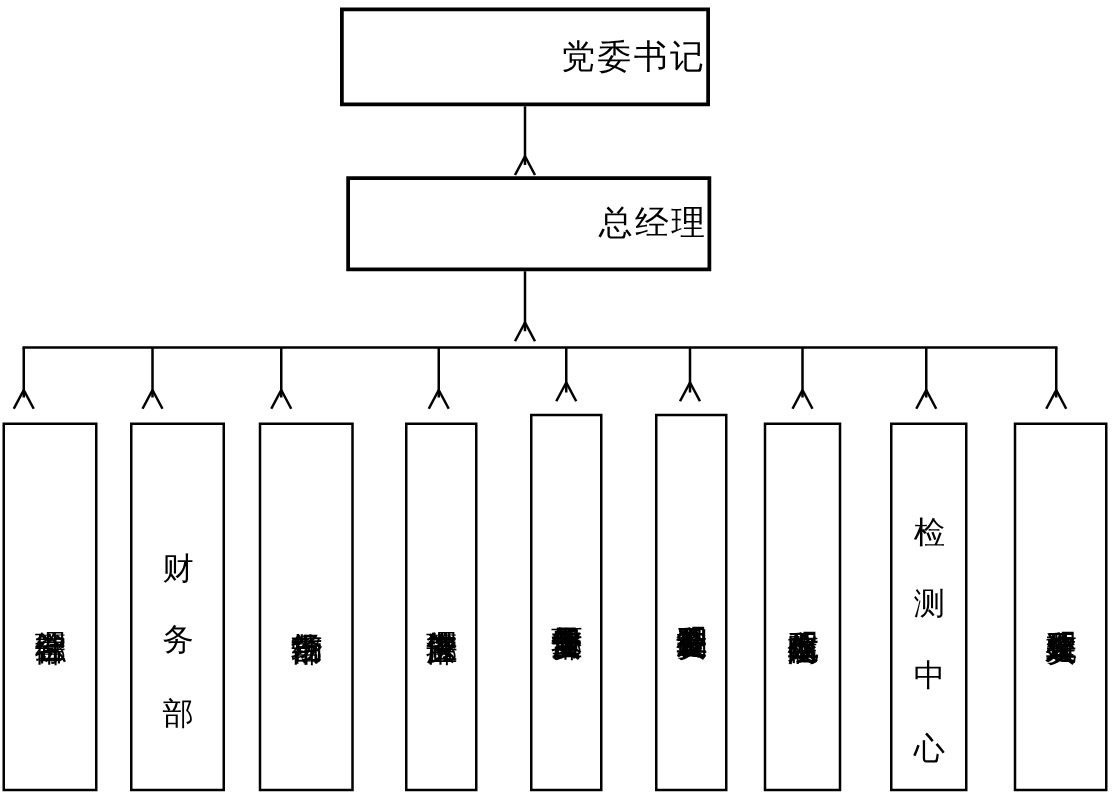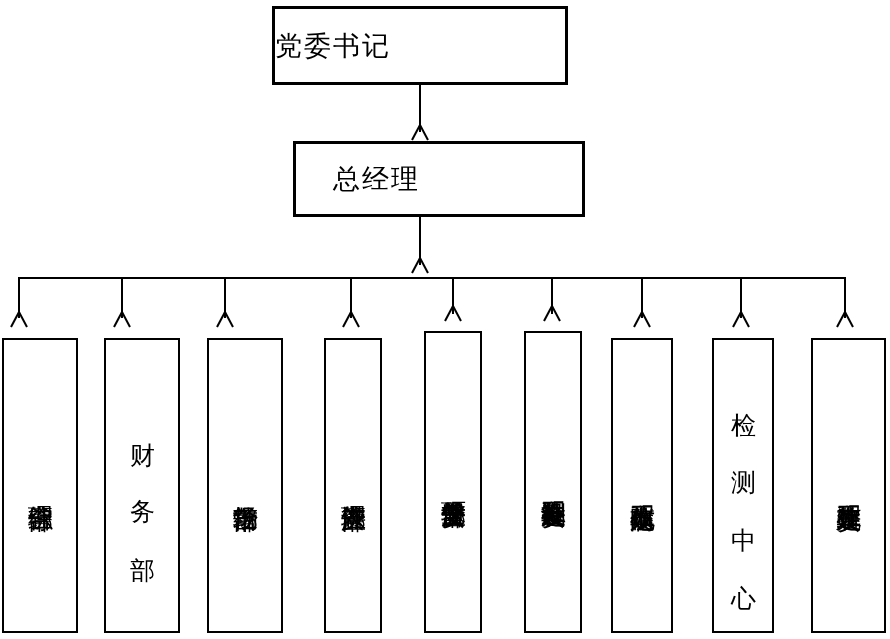--- a/index.html
+++ b/index.html
@@ -20,21 +20,21 @@
   }
 
   
   .node-box {
     position: absolute;
     box-sizing: border-box;
     border: 2px solid #000000;
     background: #ffffff;
     display: flex;
     align-items: center;
-    justify-content: flex-start;
+    justify-content: flex-end;
   }
   .node-box.top-level {
     border-width: 3px;
   }
   .node-label-h {
     font-size: 27px;
     line-height: 1.1;
     color: #000000;
     letter-spacing: 2px;
     white-space: pre;
@@ -96,21 +96,21 @@
   <div class="node-box top-level" style="left:272px; top:6px; width:296px; height:79px;">
     <span class="node-label-h">党委书记</span>
   </div>
 
   <div class="conn-line-v" style="left:419px; top:85px; height:47px;"></div>
   <div style="position:absolute; left:420px; top:125px;">
     <div class="chev left" style="left:-1px; top:0;"></div>
     <div class="chev right" style="left:-1px; top:0;"></div>
   </div>
 
-  <div class="node-box top-level" style="left:293px; top:141px; width:292px; height:76px;padding-left:37px;">
+  <div class="node-box top-level" style="left:277px; top:141px; width:292px; height:76px;padding-left:37px;">
     <span class="node-label-h">总经理</span>
   </div>
 
   <div class="conn-line-v" style="left:419px; top:217px; height:48px;"></div>
   <div style="position:absolute; left:420px; top:258px;">
     <div class="chev left" style="left:-1px; top:0;"></div>
     <div class="chev right" style="left:-1px; top:0;"></div>
   </div>
 
   <div class="conn-line-h" style="left:18px; top:277px; width:828px;"></div>

